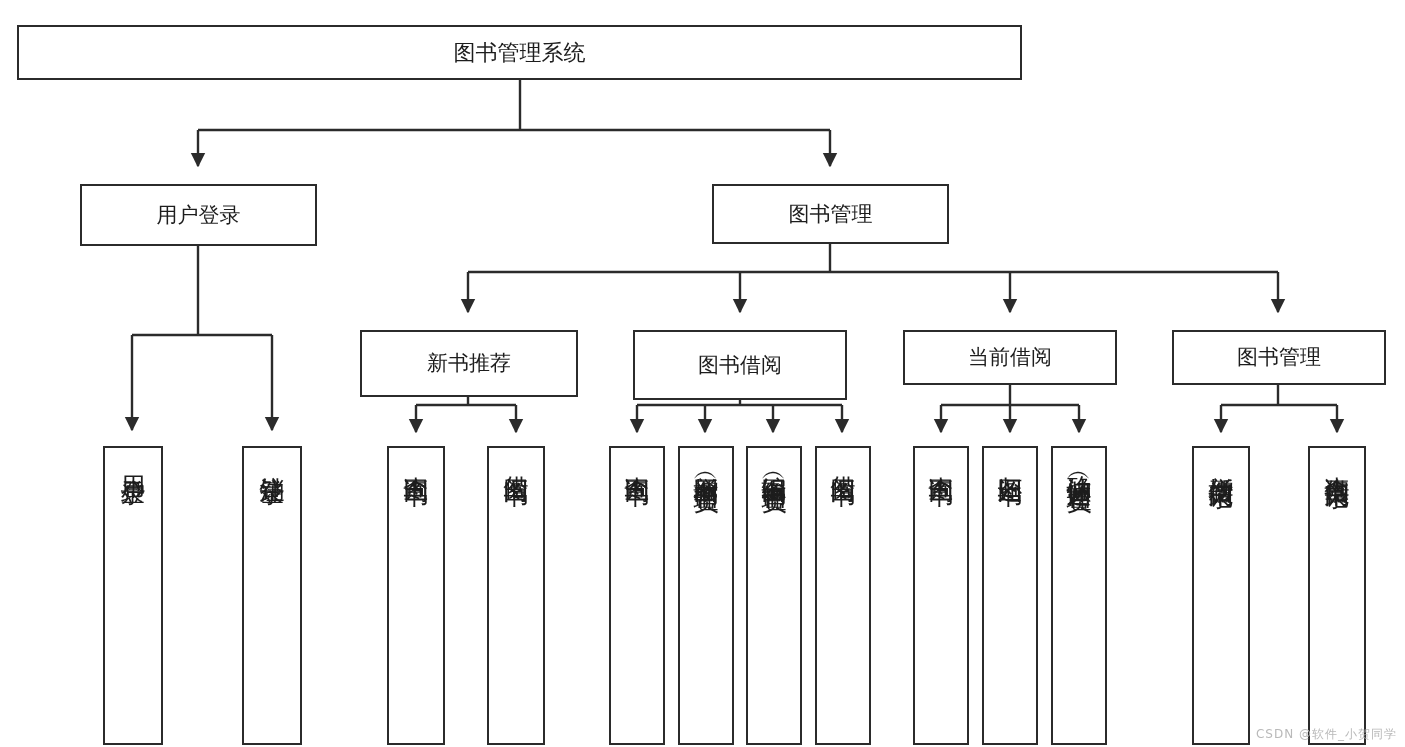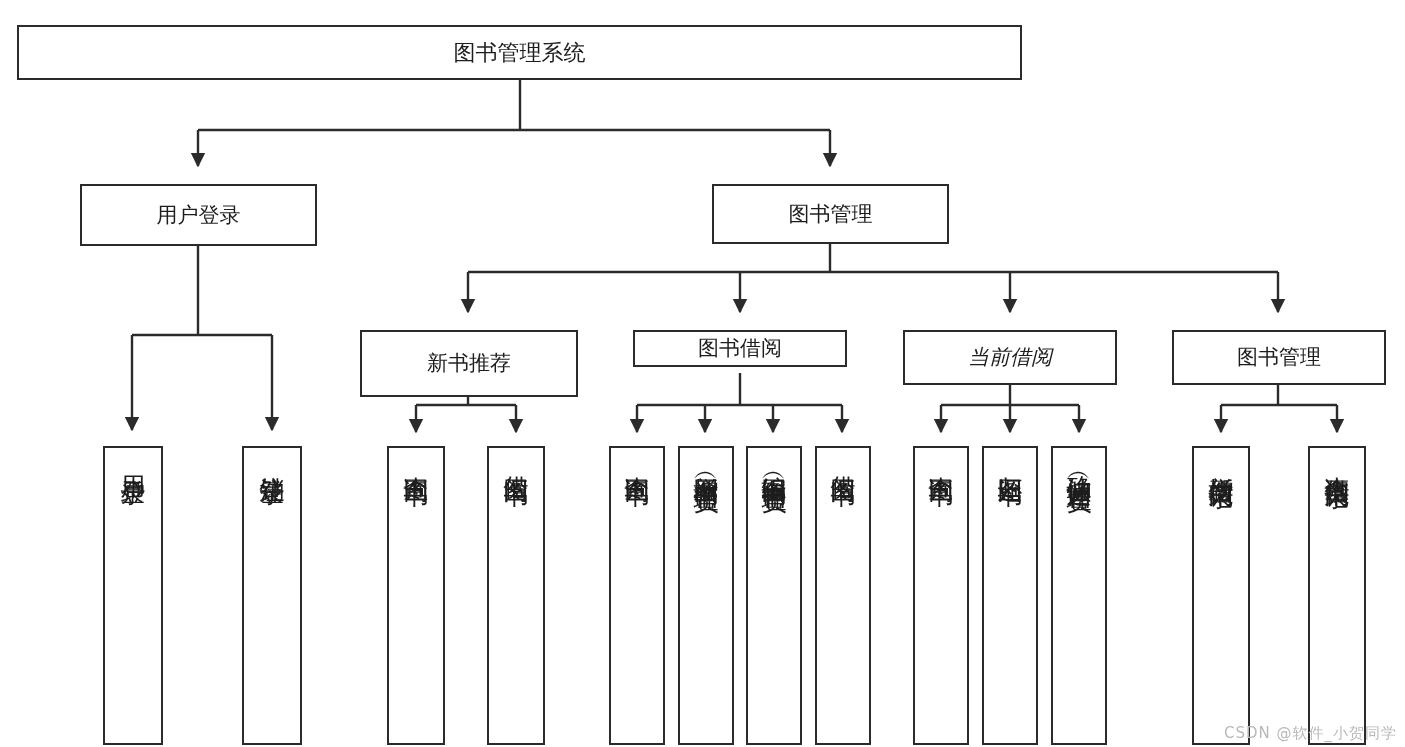--- a/index.html
+++ b/index.html
@@ -41,21 +41,21 @@
     writing-mode:vertical-rl;
     text-orientation:upright;
     font-size:25px;
     letter-spacing:2px;
     line-height:1;
   }
 
   #watermark{
     position:absolute;
     right:8px;bottom:4px;
-    font-size:15px;
+    font-size:12px;
     color:#b9b9b9;
     letter-spacing:1px;
     white-space:nowrap;
     user-select:none;
   }
 </style>
 </head>
 <body>
 
 <div id="stage">
@@ -117,24 +117,24 @@
   <div class="node h" style="left:80px;top:172px;width:237px;height:62px;">
     <span class="lbl">用户登录</span>
   </div>
   <div class="node h" style="left:712px;top:172px;width:237px;height:60px;">
     <span class="lbl">图书管理</span>
   </div>
 
   <div class="node h" style="left:360px;top:318px;width:218px;height:67px;">
     <span class="lbl">新书推荐</span>
   </div>
-  <div class="node h" style="left:633px;top:318px;width:214px;height:37px;">
+  <div class="node h" style="left:633px;top:318px;width:214px;height:70px;">
     <span class="lbl">图书借阅</span>
   </div>
-  <div class="node h" style="left:903px;top:318px;width:214px;height:55px;font-style:italic;">
+  <div class="node h" style="left:903px;top:318px;width:214px;height:55px;">
     <span class="lbl">当前借阅</span>
   </div>
   <div class="node h" style="left:1172px;top:318px;width:214px;height:55px;">
     <span class="lbl">图书管理</span>
   </div>
 
   <div class="node v" style="left:103px;top:434px;width:60px;height:299px;">
     <span class="lbl">用户登录</span>
   </div>
   <div class="node v" style="left:242px;top:434px;width:60px;height:299px;">

